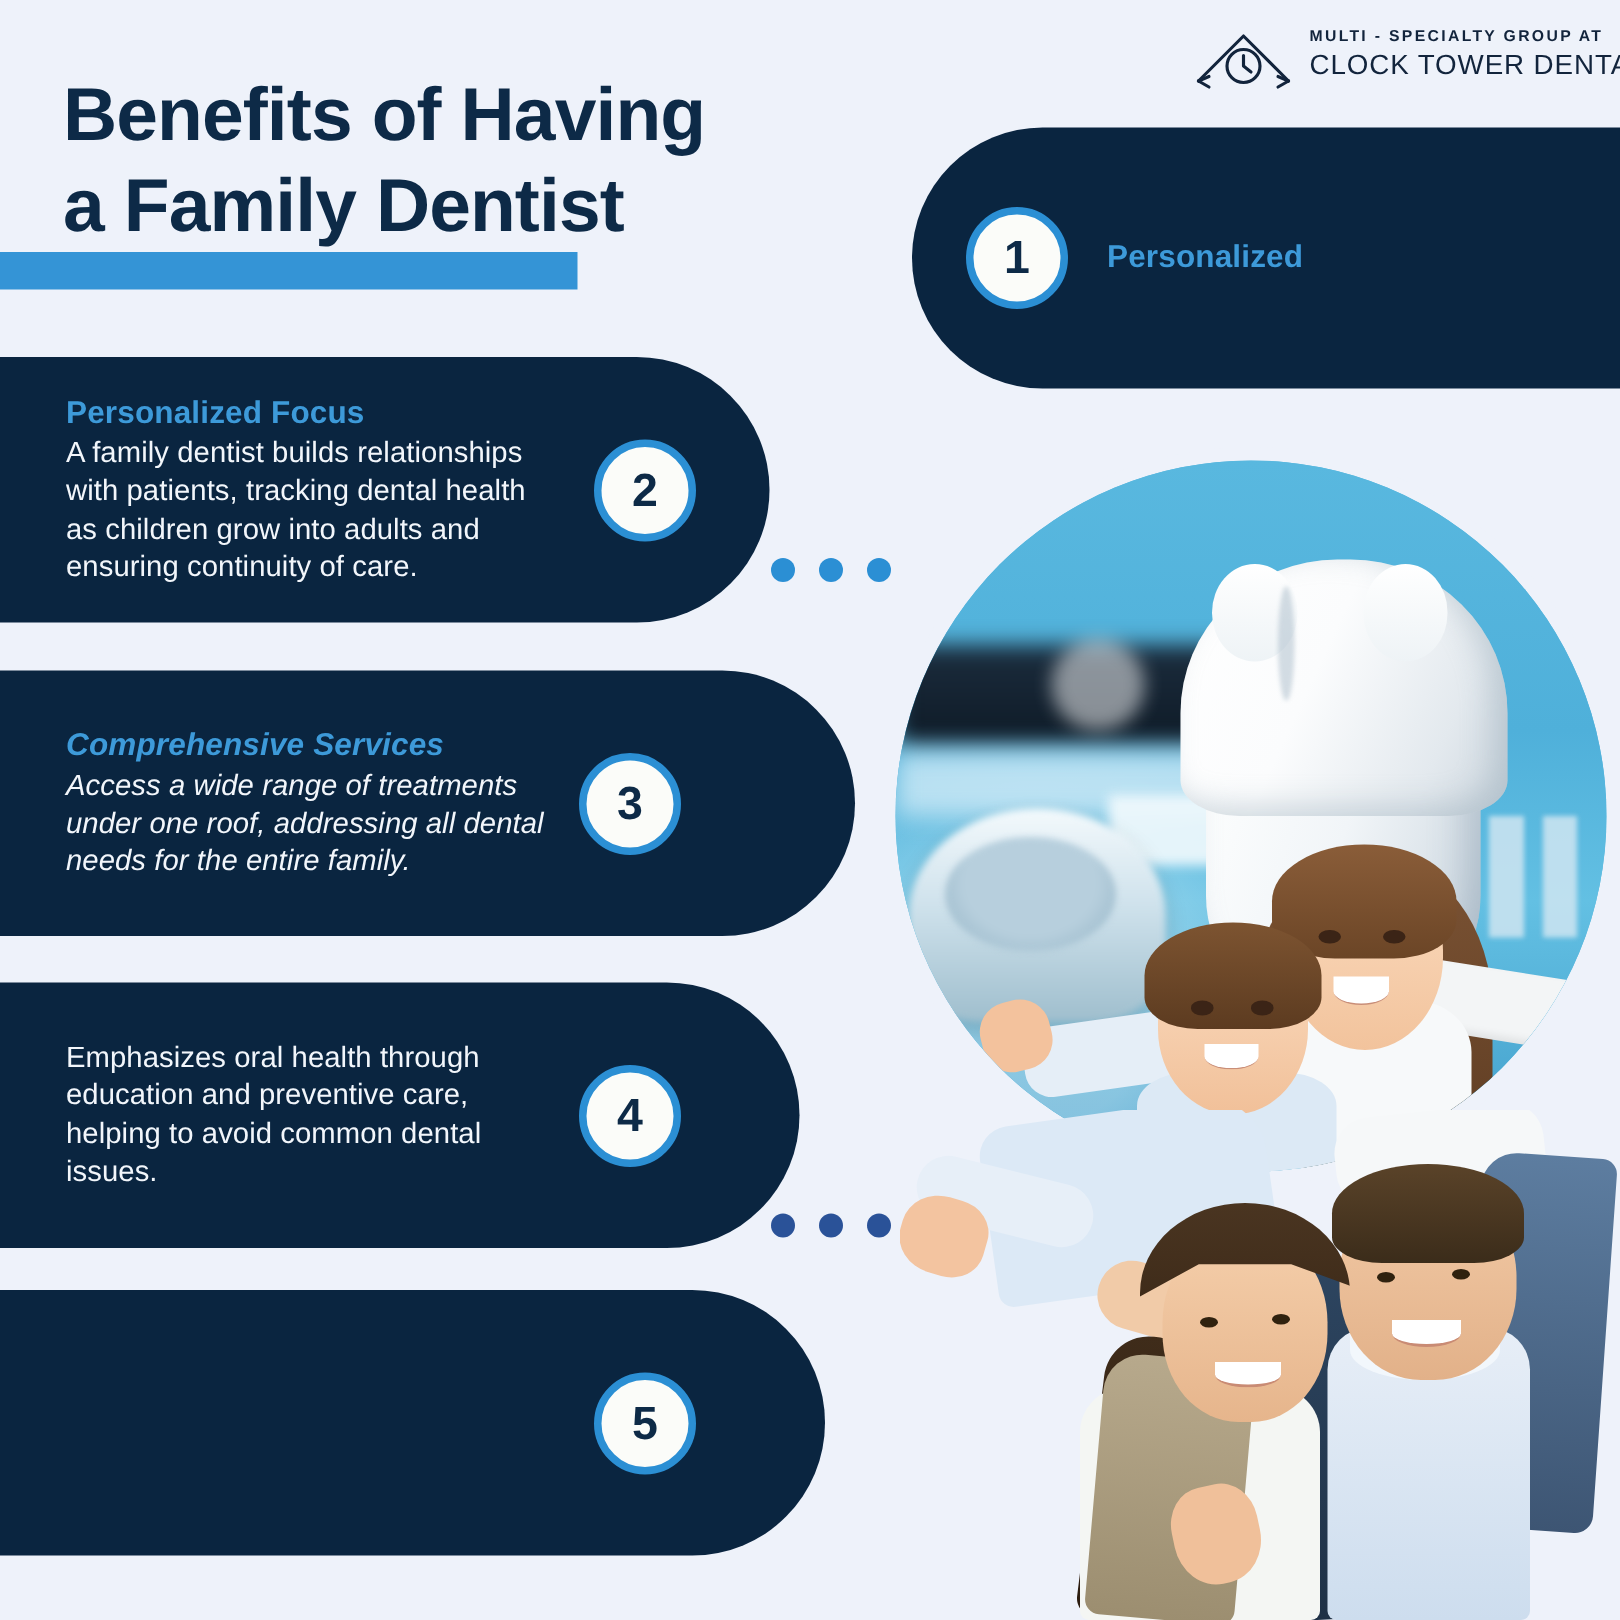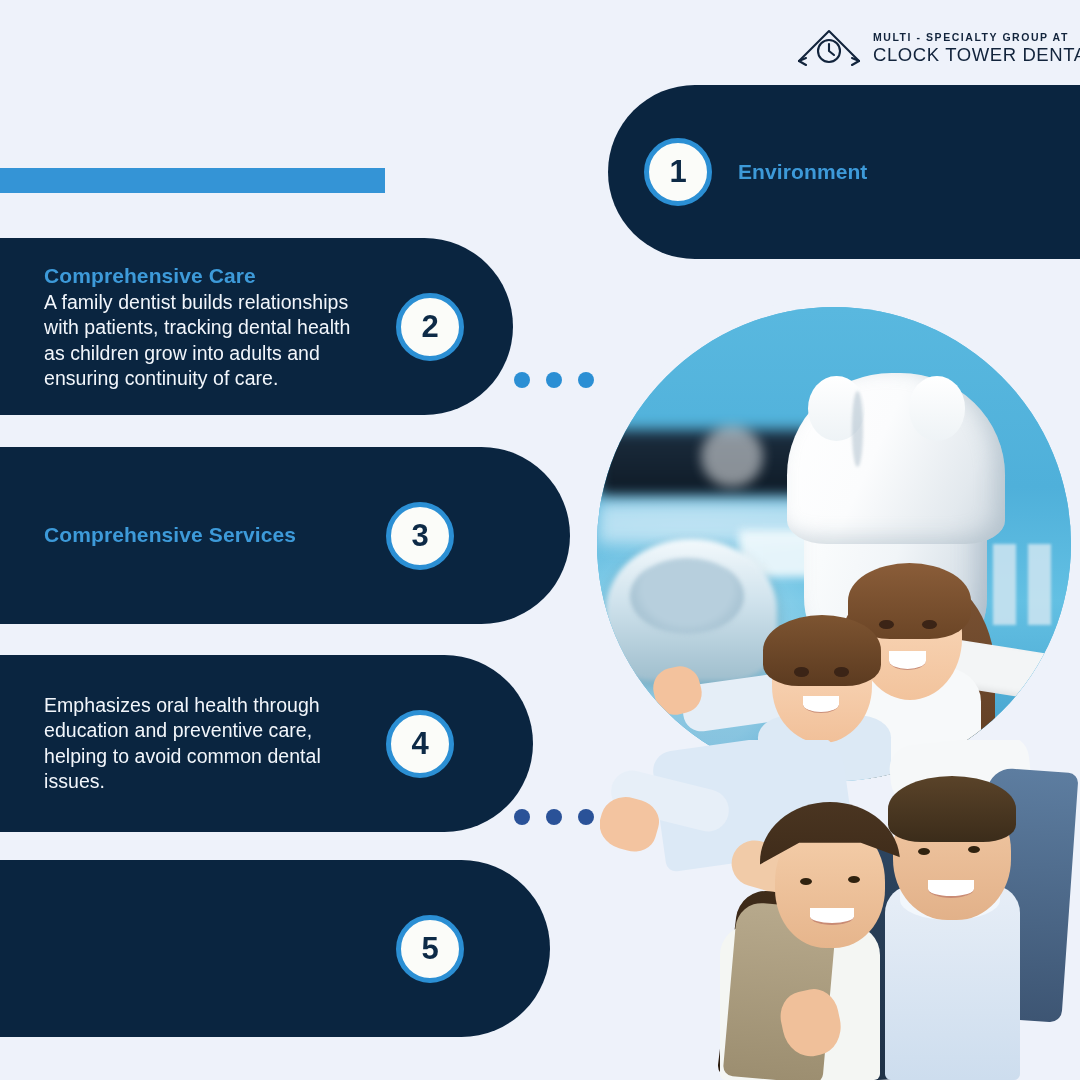--- a/index.html
+++ b/index.html
@@ -25,21 +25,21 @@
   }
 
   
   #logo {
     position: absolute;
     top: 18px;
     left: 795px;
     width: 260px;
     height: 60px;
     display: flex;
-    align-items: center;
+    align-items: flex-start;
     gap: 10px;
   }
   #logo-mark { width: 68px; height: 46px; flex: none; }
   #logo-text { display: flex; flex-direction: column; justify-content: center; }
   .logo-line1 {
     font-size: 10.5px;
     letter-spacing: 1.55px;
     font-weight: bold;
     color: #12243c;
     white-space: nowrap;
@@ -130,21 +130,21 @@
     align-items: center;
     justify-content: center;
     font-size: 31px;
     font-weight: bold;
     color: #0d2a47;
   }
   .card-left .badge { margin-left: 22px; margin-right: 34px; }
 
   #card-1 .card-body { max-width: 300px; }
   #card-2 .card-body { max-width: 330px; }
-  #card-3 .card-body { max-width: 320px; }
+  #card-3 .card-body { max-width: 320px; font-style: italic; }
   #card-4 .card-body { max-width: 320px; }
   #card-5 .card-body { max-width: 330px; }
 
   
   .dots { position: absolute; display: flex; gap: 16px; }
   .dots span { width: 16px; height: 16px; border-radius: 50%; display: block; }
   #dots-a { left: 514px; top: 372px; }
   #dots-a span { background: #2b8fd4; }
   #dots-b { left: 514px; top: 809px; }
   #dots-b span { background: #2a5298; }
@@ -458,40 +458,45 @@
         <circle cx="34" cy="26" r="11"></circle>
         <path d="M34 19 L34 26 L39 30"></path>
       </g>
     </svg>
     <div id="logo-text">
       <div class="logo-line1">MULTI - SPECIALTY GROUP AT</div>
       <div class="logo-line2">CLOCK TOWER DENTAL</div>
     </div>
   </div>
 
+  <div id="title-block">
+    <h1 id="page-title">Benefits of Having
+a Family Dentist</h1>
+  </div>
   <div id="title-accent"></div>
 
   <div class="card" id="card-1">
     <div class="badge">1</div>
     <div class="card-body">
-      <div class="card-heading">Environment</div>
+      <div class="card-heading">Personalized</div>
     </div>
   </div>
 
   <div class="card card-left" id="card-2">
     <div class="card-body">
-      <div class="card-heading">Comprehensive Care</div>
+      <div class="card-heading">Personalized Focus</div>
       <div class="card-text">A family dentist builds relationships with patients, tracking dental health as children grow into adults and ensuring continuity of care.</div>
     </div>
     <div class="badge">2</div>
   </div>
 
   <div class="card card-left" id="card-3">
     <div class="card-body">
       <div class="card-heading">Comprehensive Services</div>
+      <div class="card-text">Access a wide range of treatments under one roof, addressing all dental needs for the entire family.</div>
     </div>
     <div class="badge">3</div>
   </div>
 
   <div class="card card-left" id="card-4">
     <div class="card-body">
       <div class="card-text">Emphasizes oral health through education and preventive care, helping to avoid common dental issues.</div>
     </div>
     <div class="badge">4</div>
   </div>

